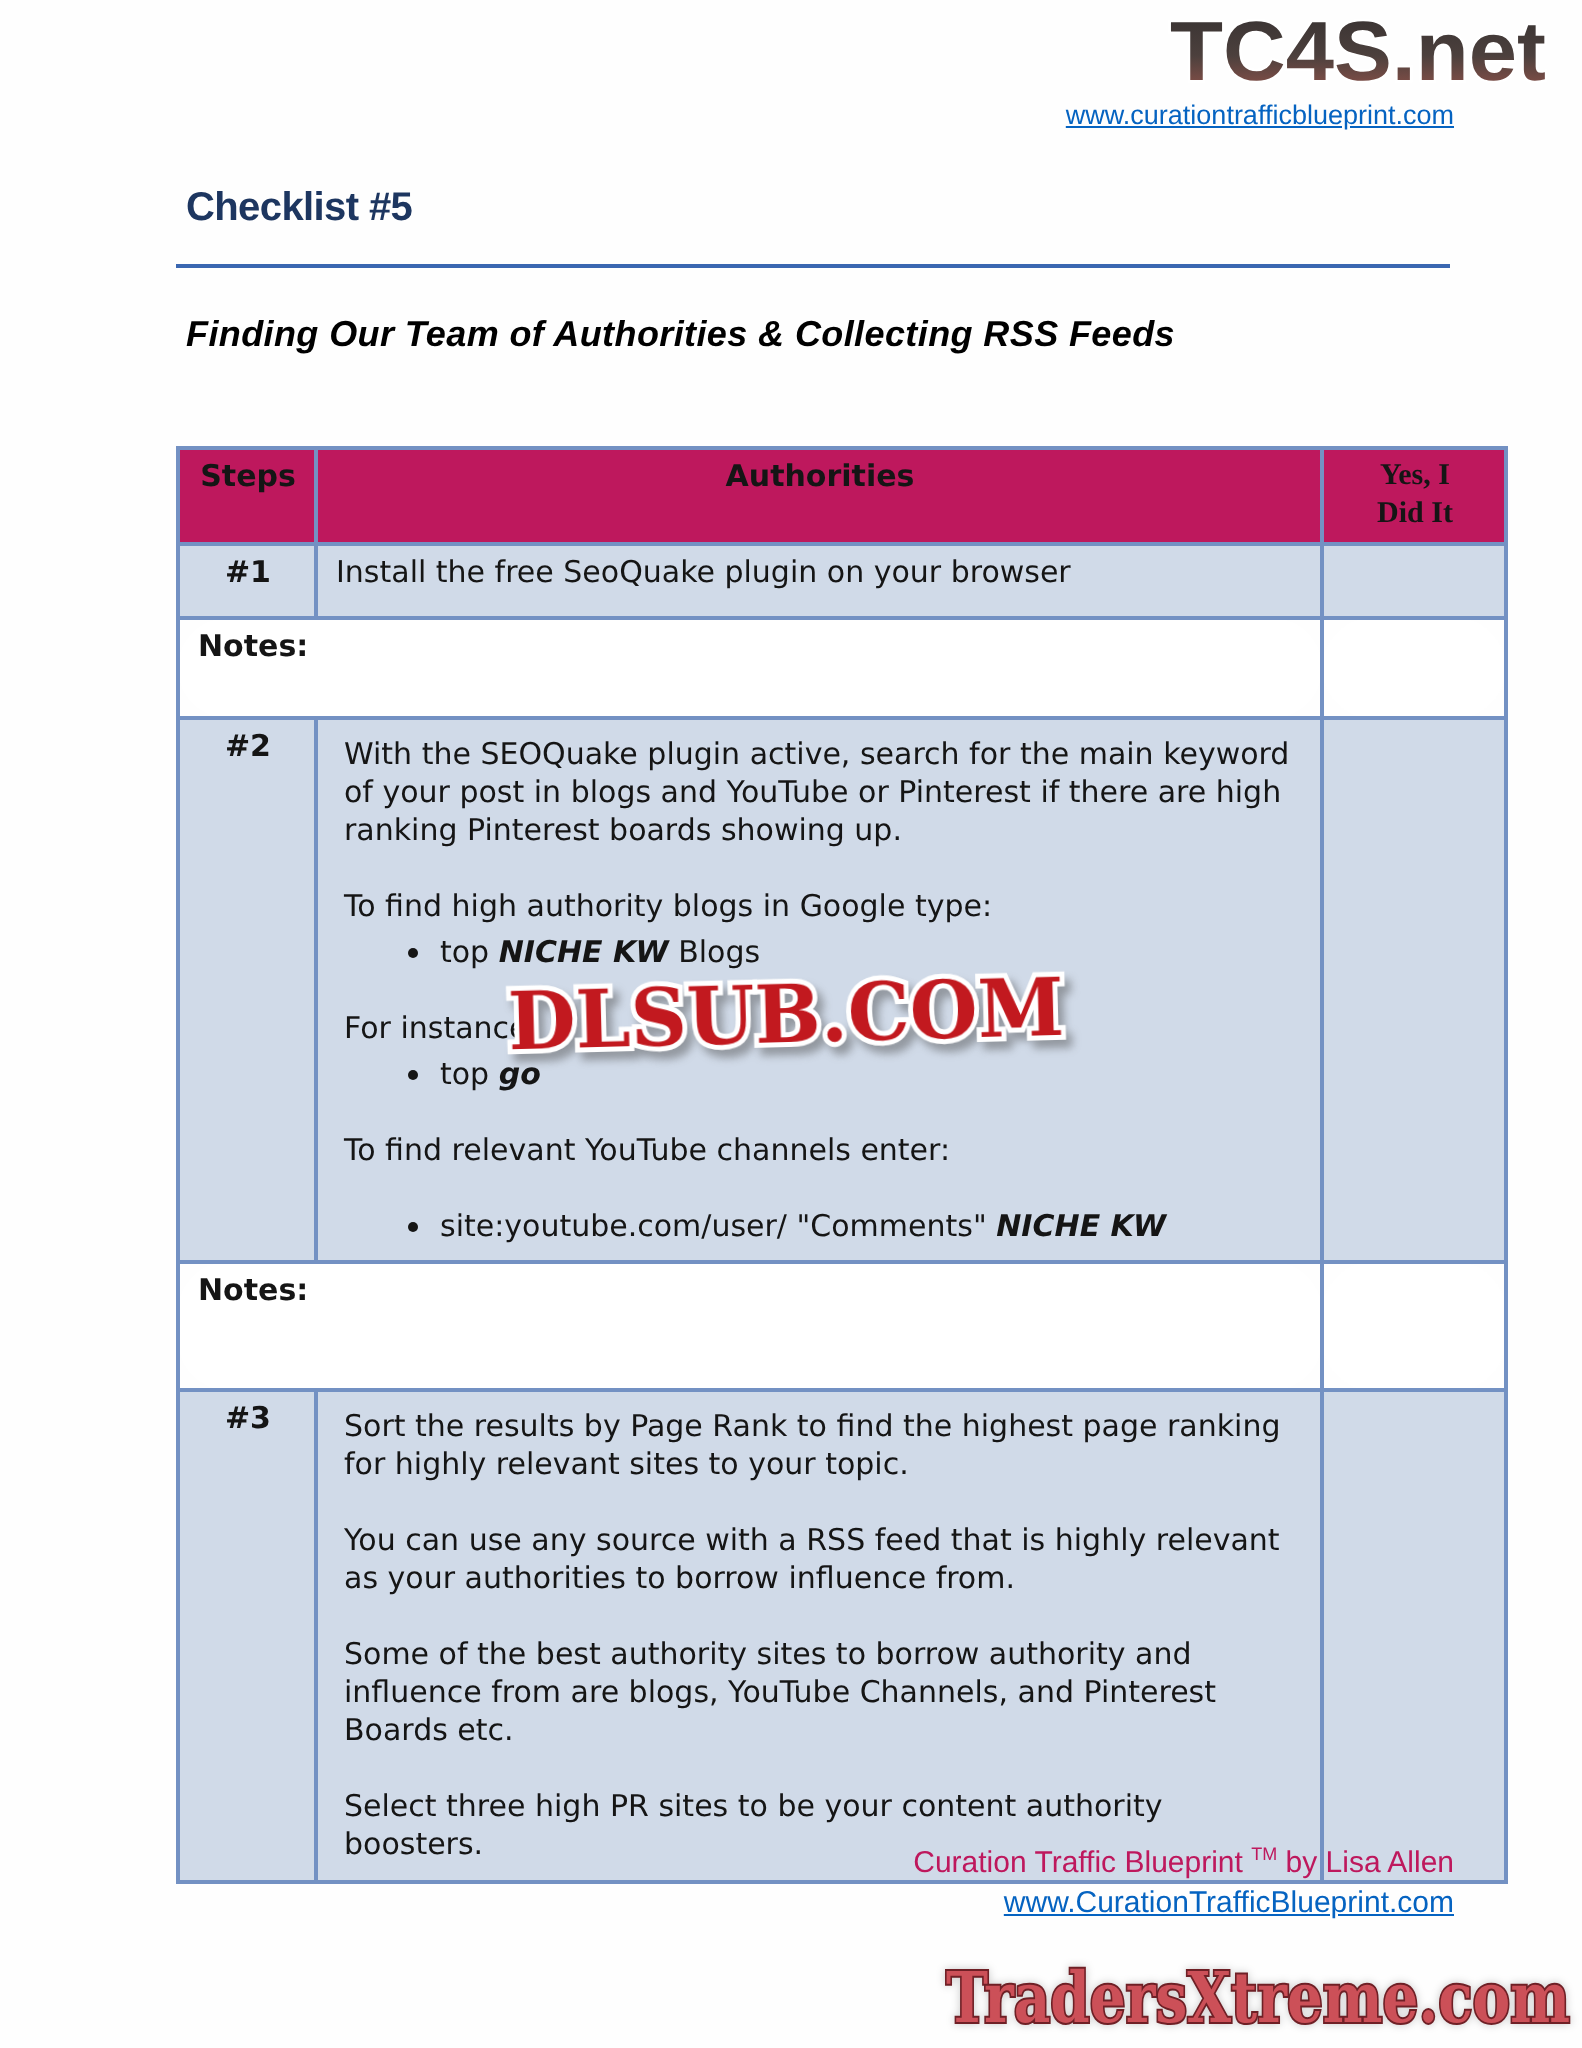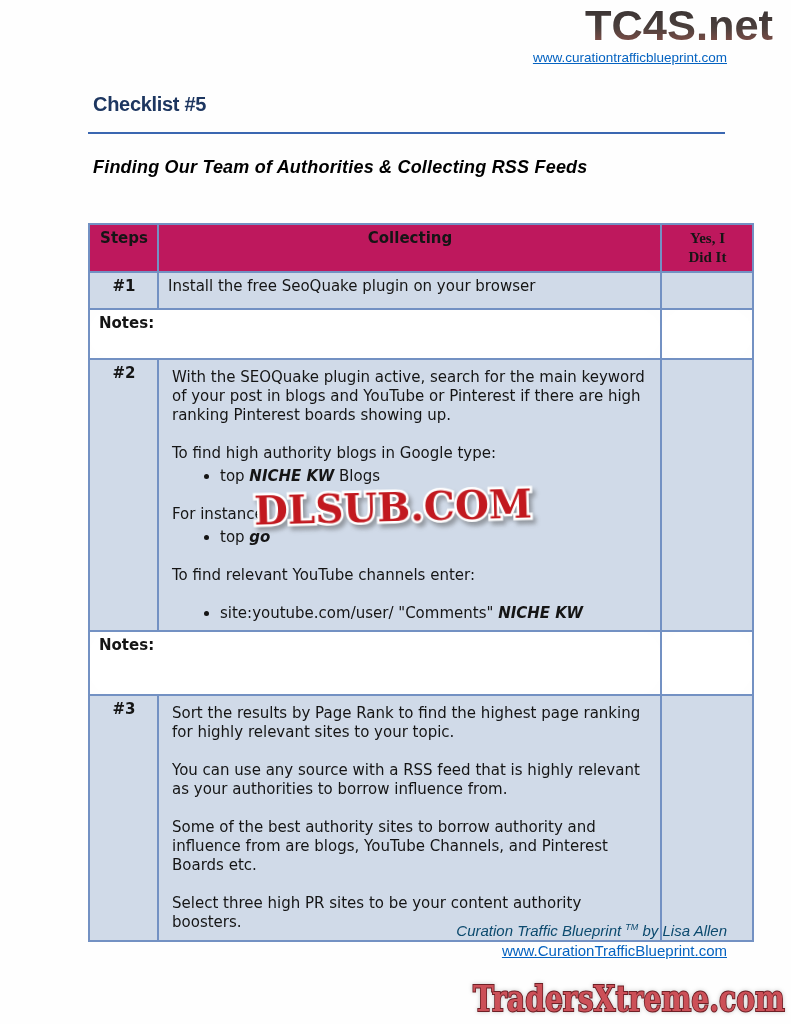--- a/index.html
+++ b/index.html
@@ -60,22 +60,22 @@
   .kw { font-weight:bold; font-style:italic; }
   
   .watermark {
     position:absolute; left:246px; top:477px; width:296px; height:60px;
     transform:rotate(-1.5deg); pointer-events:none;
   }
   .watermark svg { filter:drop-shadow(3px 4px 2px rgba(70,70,70,0.45)); }
   
   .footer { position:absolute; right:64px; top:922px; text-align:right; }
   .credit {
-    font-family:"Liberation Sans", sans-serif; font-style:italic;
-    font-size:15px; color:#0c4a6e;
+    font-family:"Liberation Sans", sans-serif; 
+    font-size:15px; color:#be185d;
   }
   .credit sup { font-size:9px; }
   .footlink {
     display:inline-block; margin-top:3px;
     font-family:"Liberation Sans", sans-serif; font-size:15px;
     color:#0563c1; text-decoration:underline; cursor:pointer;
   }
   .tx-logo { position:absolute; right:1px; top:973px; }
   .tx-logo svg { filter:drop-shadow(0 0 2px #c9c9c9); }
 </style>
@@ -109,21 +109,21 @@
   <table class="checklist">
     <colgroup>
         <col class="c1">
         <col class="c2">
         <col class="c3">
       </colgroup>
 
     <tbody>
         <tr class="hdr">
       <th>Steps</th>
-      <th>Collecting</th>
+      <th>Authorities</th>
       <th class="prewrap">Yes, I
 Did It</th>
     </tr>
 
     <tr class="step r1">
       <td class="stepno">#1</td>
       <td class="cell">Install the free SeoQuake plugin on your browser</td>
       <td></td>
     </tr>
 

